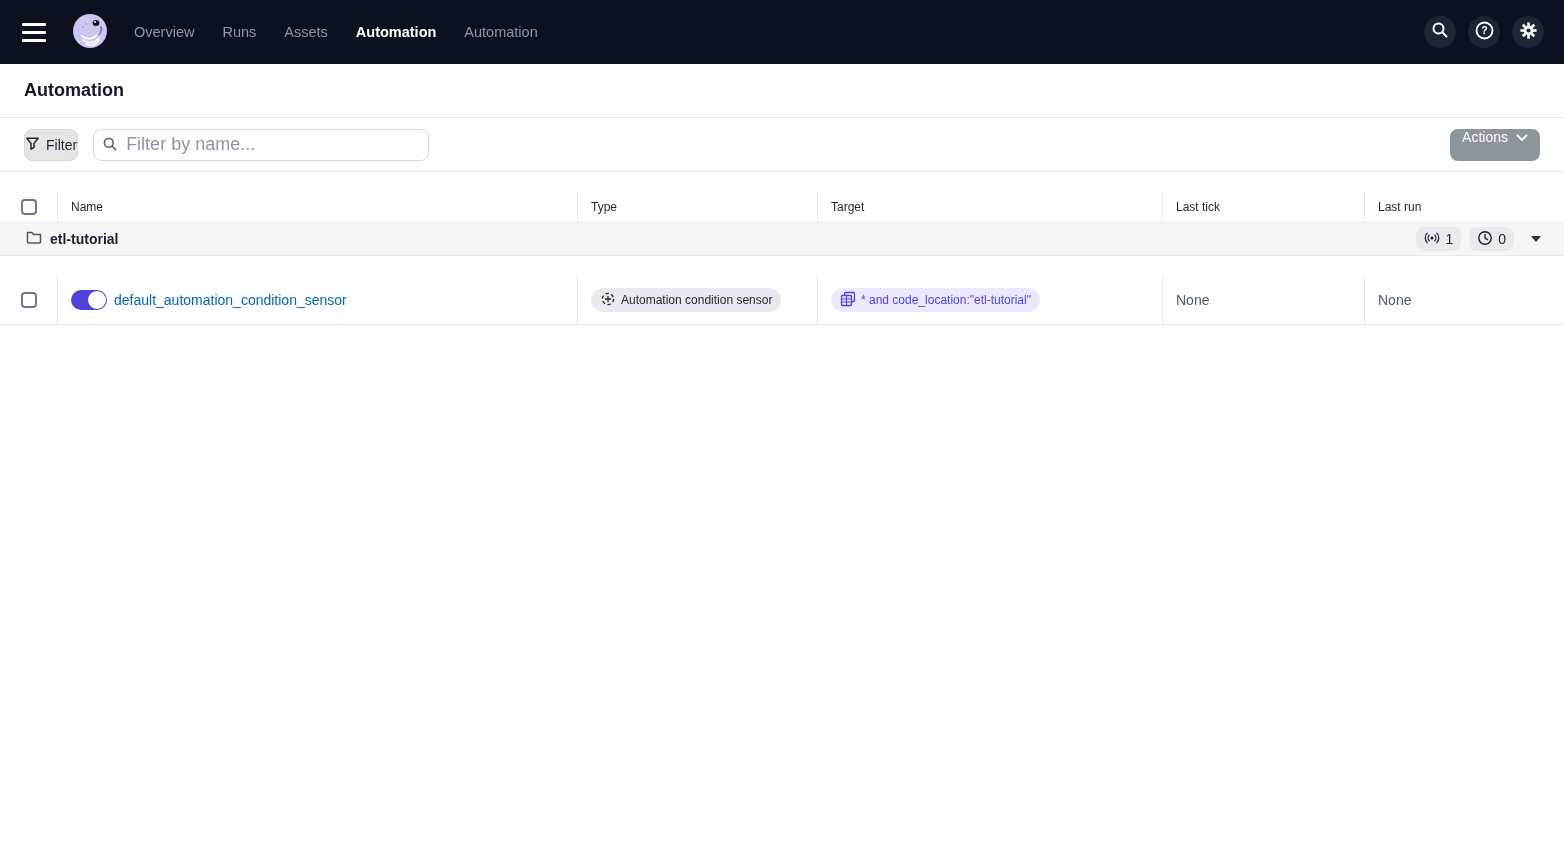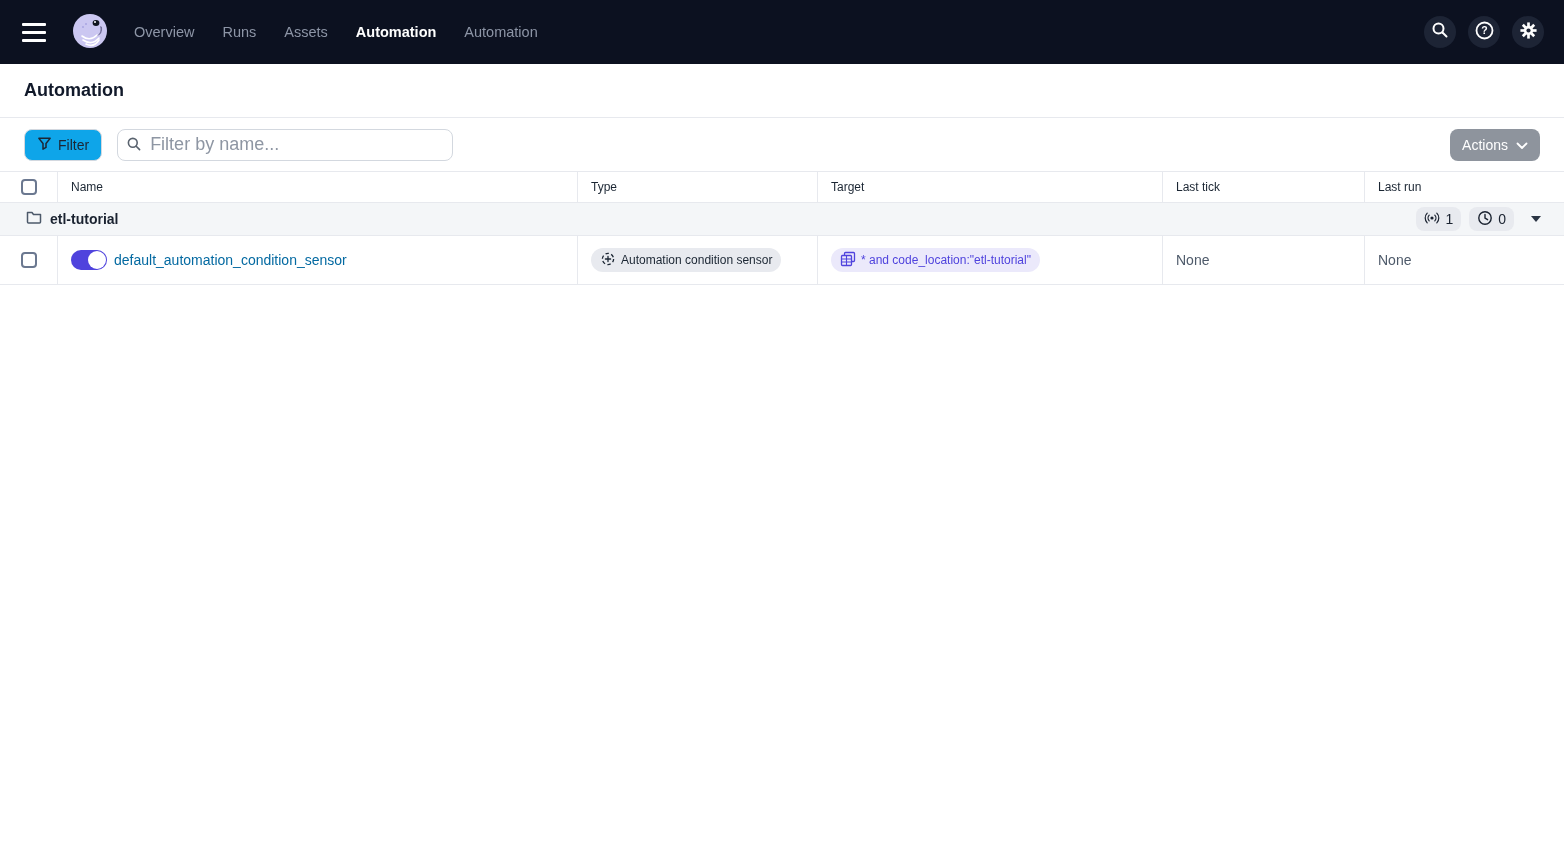--- a/index.html
+++ b/index.html
@@ -17,30 +17,30 @@
   .nav-spacer { flex: 1; }
   .nav-icons { display: flex; align-items: center; gap: 12px; }
   .icon-circle { width: 32px; height: 32px; border-radius: 50%; background: #1d2435; display: flex; align-items: center; justify-content: center; cursor: pointer; }
 
   
   .title-bar { height: 54px; display: flex; align-items: center; padding: 0 24px; border-bottom: 1px solid #e7e9ee; }
   .page-title { font-size: 18px; font-weight: 700; color: #11192a; }
 
   
   .toolbar { height: 54px; display: flex; align-items: center; padding: 0 24px; border-bottom: 1px solid #e7e9ee; }
-  .filter-btn { height: 32px; display: inline-flex; align-items: center; gap: 6px; padding: 0 12px; background: #0ea5e9; border: 1px solid #d3d8df; border-radius: 8px; font-size: 14px; color: #1c2634; cursor: pointer; }
+  .filter-btn { height: 32px; display: inline-flex; align-items: center; gap: 6px; padding: 0 0; background: #e5e5e5; border: 1px solid #d3d8df; border-radius: 8px; font-size: 14px; color: #1c2634; cursor: pointer; }
   .search-box { position: relative; margin-left: 15px; }
   .search-box input { width: 336px; height: 32px; border: 1px solid #d3d8df; border-radius: 8px; padding: 0 10px 0 32px; font-size: 18px; color: #1c2634; outline: none; font-family: inherit; }
   .search-box input::placeholder { color: #8e96a3; }
   .search-box .search-glyph { position: absolute; left: 9px; top: 7px; }
   .toolbar-spacer { flex: 1; }
-  .actions-btn { height: 32px; display: inline-flex; align-items: center; gap: 8px; padding: 0 12px; background: #8e949d; border: none; border-radius: 8px; font-size: 14px; color: #ffffff; cursor: pointer; font-family: inherit; margin-left: 45px; }
-
-  
-  .grid-row { display: grid; grid-template-columns: 58px 520px 240px 345px 202px 199px; }
+  .actions-btn { height: 32px; display: inline-flex; align-items: flex-start; gap: 8px; padding: 0 12px; background: #8e949d; border: none; border-radius: 8px; font-size: 14px; color: #ffffff; cursor: pointer; font-family: inherit; margin-left: 45px; }
+
+  
+  .grid-row { display: grid; grid-template-columns: 58px 520px 240px 345px 202px 199px; margin-top: 20px; }
   .cell { border-right: 1px solid #e7e9ee; border-bottom: 1px solid #e7e9ee; display: flex; align-items: center; }
   .cell:last-child { border-right: none; }
   .header-row .cell { height: 31px; font-size: 12px; color: #1b2633; padding-left: 13px; }
   .header-row .cell.check-cell, .body-row .cell.check-cell { justify-content: center; padding-left: 0; }
   .checkbox { width: 16px; height: 16px; border: 2px solid #6b7890; border-radius: 4px; background: #fff; cursor: pointer; }
 
   .group-row { height: 33px; background: #f4f6f8; border-bottom: 1px solid #e7e9ee; display: flex; align-items: center; padding: 0 20px 0 26px; }
   .group-name { margin-left: 8px; font-size: 14px; font-weight: 700; color: #1a2230; }
   .group-spacer { flex: 1; }
   .count-badge { height: 24px; display: inline-flex; align-items: center; gap: 5px; background: #e8eaef; border-radius: 8px; padding: 0 8px; font-size: 14px; color: #1a2230; margin-left: 8px; }

